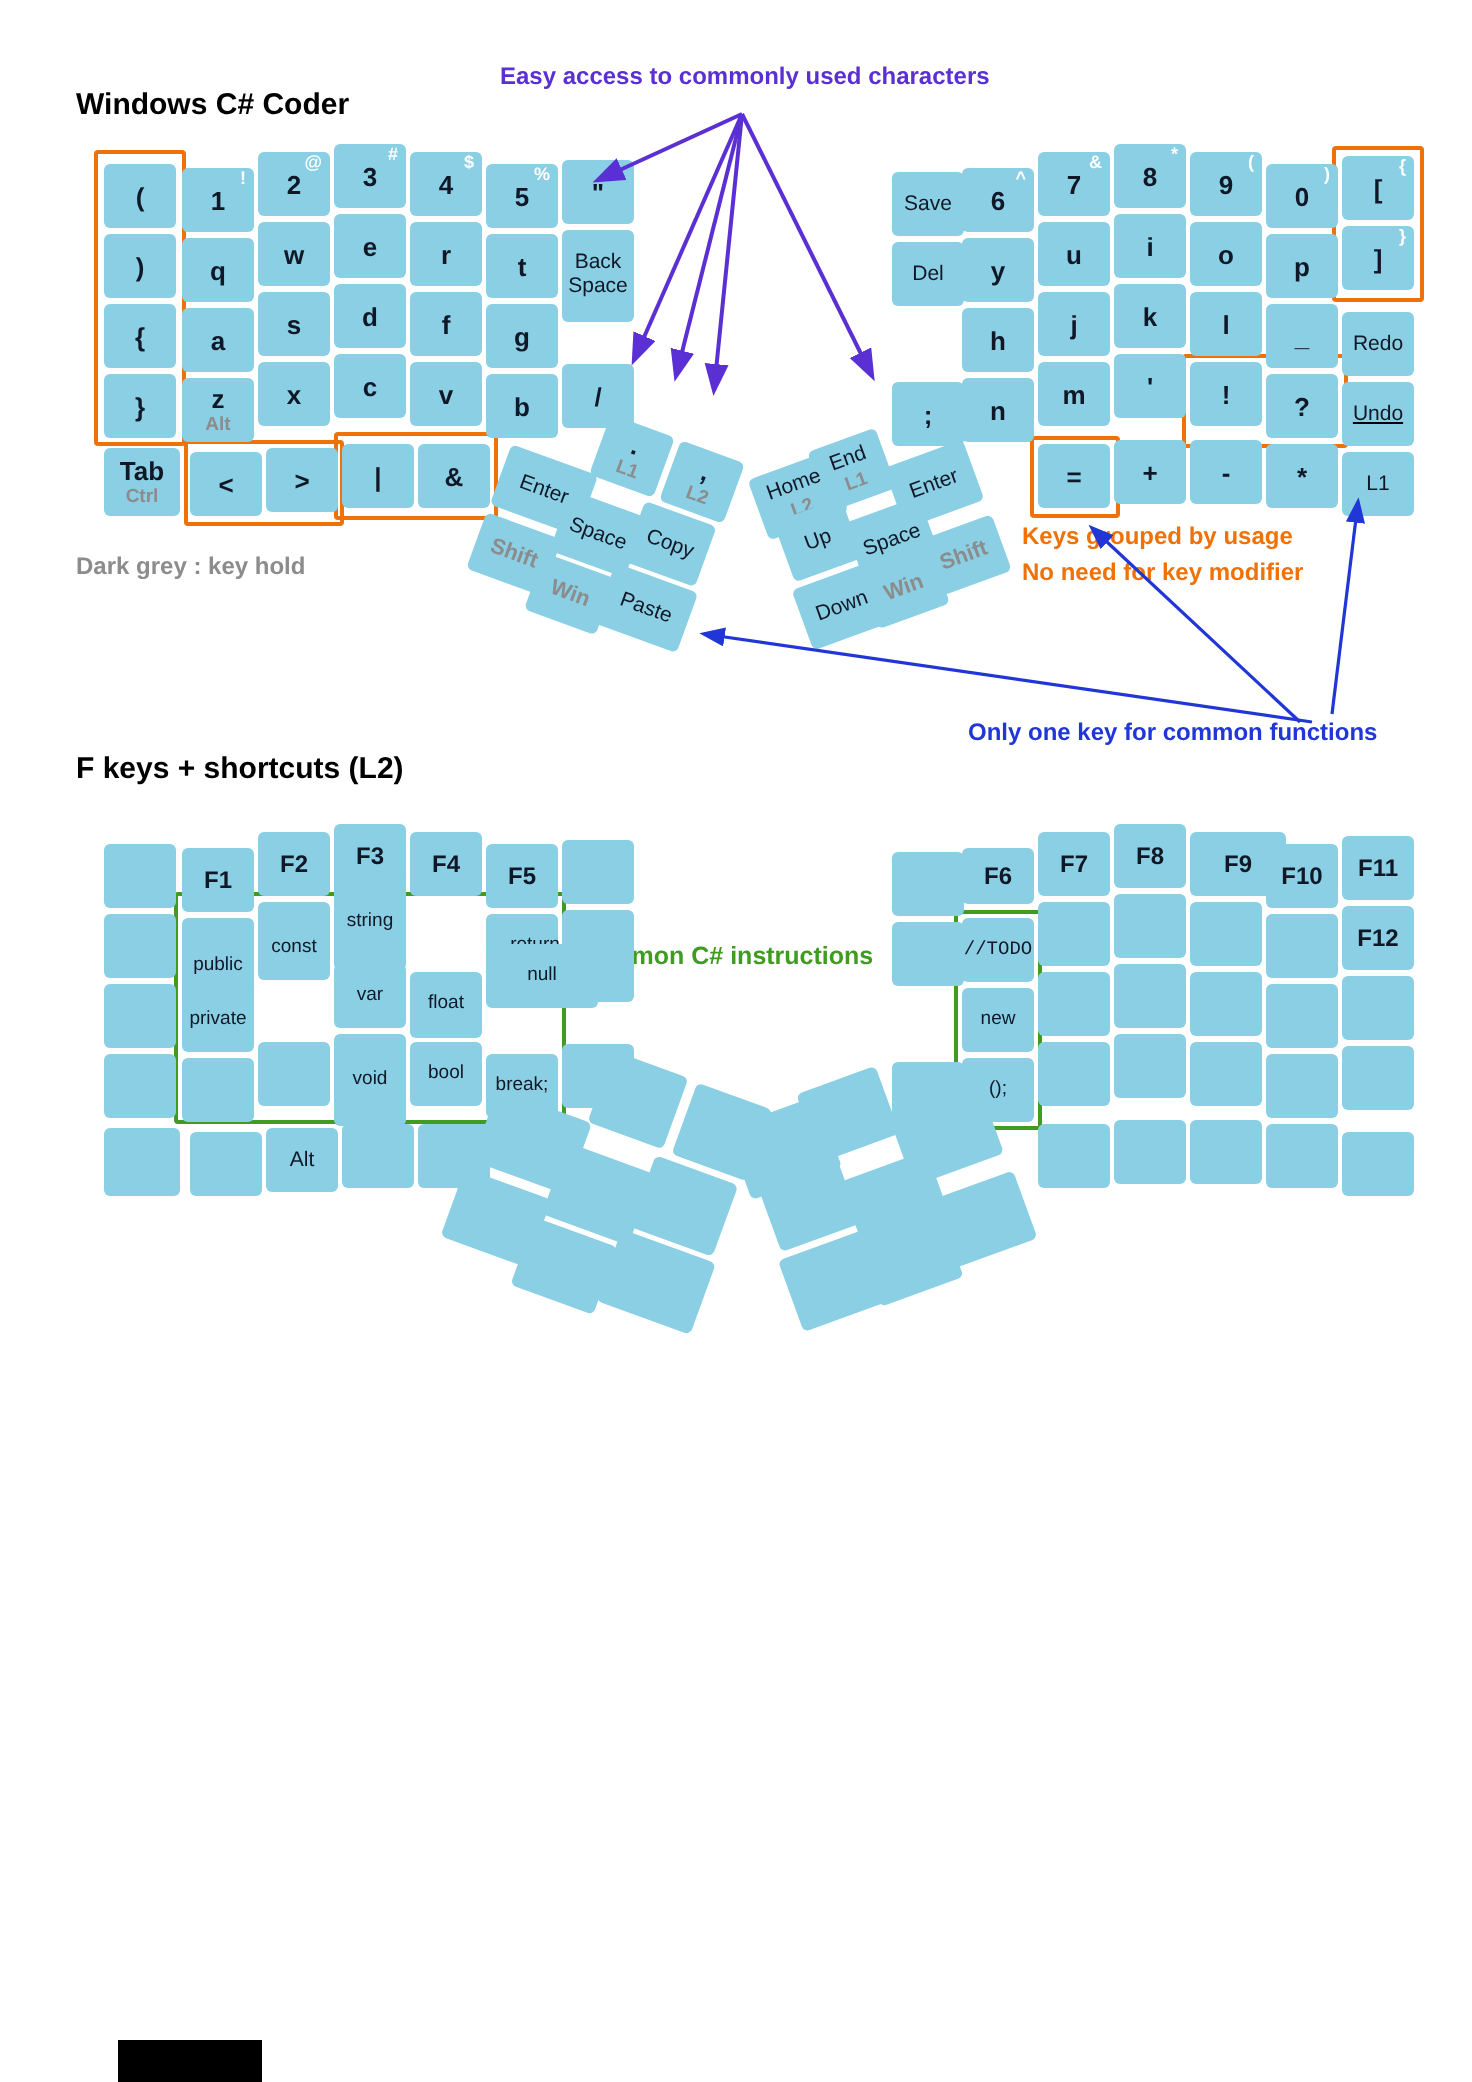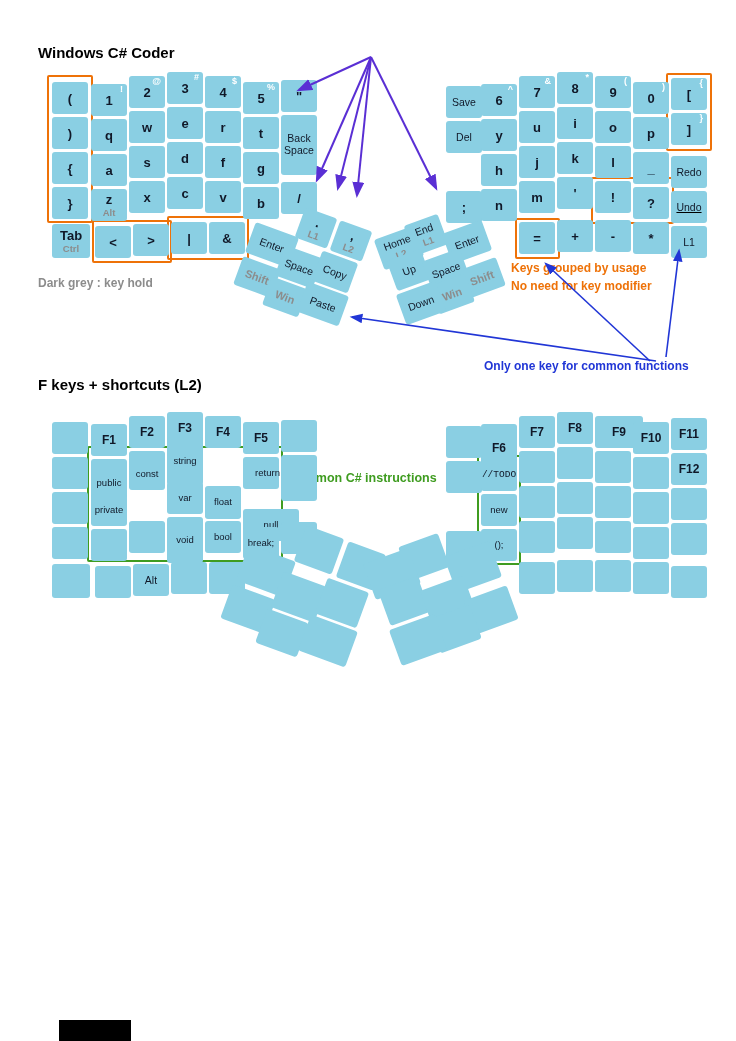--- a/index.html
+++ b/index.html
@@ -30,20 +30,21 @@
   #arrows{position:absolute;left:0;top:0;width:736px;height:1041px;pointer-events:none;}
   .footer-bar{position:absolute;left:59px;top:1020px;width:72px;height:21px;background:#000;}
 </style>
 </head>
 <body>
 
 <div class="page">
 
   <div class="title">Windows C# Coder</div>
 
+  <div class="note purple">Easy access to commonly used characters</div>
 
   <div class="note gray">Dark grey : key hold</div>
 
   <div class="note orange">
     <div>Keys grouped by usage</div>
     <div>No need for key modifier</div>
   </div>
 
   <div class="note blue">Only one key for common functions</div>
 
@@ -153,21 +154,21 @@
       </div>
       <div class="key" style="left: 243px; top: 152px; width: 36px; height: 32px;">
         <span class="main">g</span>
       </div>
       <div class="key" style="left: 243px; top: 187px; width: 36px; height: 32px;">
         <span class="main">b</span>
       </div>
       <div class="key" style="left: 281px; top: 80px; width: 36px; height: 32px;">
         <span class="main">"</span>
       </div>
-      <div class="key word wrap" style="left: 281px; top: 115px; width: 36px; height: 60px;">
+      <div class="key word wrap" style="left: 281px; top: 115px; width: 36px; height: 46px;">
         <span class="main">Back Space</span>
       </div>
       <div class="key" style="left: 281px; top: 182px; width: 36px; height: 32px;">
         <span class="main">/</span>
       </div>
       <div class="key word" style="left: 446px; top: 86px; width: 36px; height: 32px;">
         <span class="main">Save</span>
       </div>
       <div class="key word" style="left: 446px; top: 121px; width: 36px; height: 32px;">
         <span class="main">Del</span>
@@ -375,33 +376,33 @@
       <div class="key kw" style="left: 205px; top: 521px; width: 36px; height: 32px;">
         <span class="main">bool</span>
       </div>
       <div class="key" style="left: 209px; top: 562px; width: 36px; height: 32px;"></div>
       <div class="key fkey" style="left: 243px; top: 422px; width: 36px; height: 32px;">
         <span class="main">F5</span>
       </div>
       <div class="key kw" style="left: 243px; top: 457px; width: 36px; height: 32px; padding-left: 13px;">
         <span class="main">return</span>
       </div>
-      <div class="key kw" style="left: 243px; top: 509px; width: 56px; height: 32px;">
+      <div class="key kw" style="left: 243px; top: 472px; width: 56px; height: 32px;">
         <span class="main">null</span>
       </div>
       <div class="key kw" style="left: 243px; top: 527px; width: 36px; height: 32px;">
         <span class="main">break;</span>
       </div>
       <div class="key" style="left: 281px; top: 420px; width: 36px; height: 32px;"></div>
       <div class="key" style="left: 281px; top: 455px; width: 36px; height: 46px;"></div>
       <div class="key" style="left: 281px; top: 522px; width: 36px; height: 32px;"></div>
       <div class="key" style="left: 446px; top: 426px; width: 36px; height: 32px;"></div>
       <div class="key" style="left: 446px; top: 461px; width: 36px; height: 32px;"></div>
       <div class="key" style="left: 446px; top: 531px; width: 36px; height: 32px;"></div>
-      <div class="key fkey" style="left: 481px; top: 424px; width: 36px; height: 48px;">
+      <div class="key fkey" style="left: 481px; top: 424px; width: 36px; height: 28px;">
         <span class="main">F6</span>
       </div>
       <div class="key kw" style="left: 481px; top: 459px; width: 36px; height: 32px; font-family: Liberation Mono, monospace;">
         <span class="main">//TODO</span>
       </div>
       <div class="key kw" style="left: 481px; top: 494px; width: 36px; height: 32px;">
         <span class="main">new</span>
       </div>
       <div class="key kw" style="left: 481px; top: 529px; width: 36px; height: 32px;">
         <span class="main">();</span>

